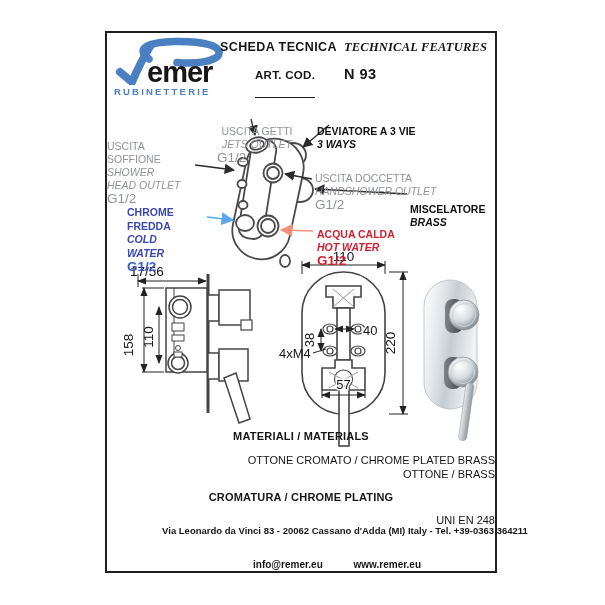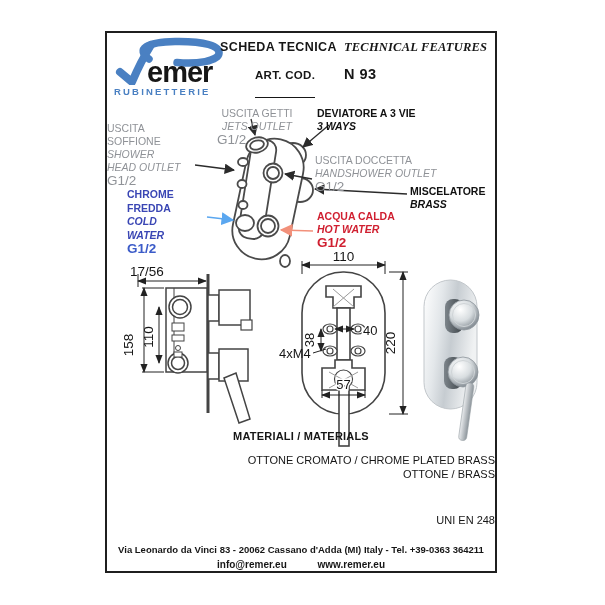--- a/index.html
+++ b/index.html
@@ -12,40 +12,40 @@
   
   .logo-sub{position:absolute;left:7px;top:53px;width:112px;font-size:9.5px;letter-spacing:2.2px;
             color:#4a80c2;font-weight:600;}
   .title-it{position:absolute;left:113px;top:7px;font-size:12.5px;font-weight:bold;letter-spacing:.4px;}
   .title-en{position:absolute;left:237px;top:7px;font-size:12.5px;font-weight:bold;font-style:italic;letter-spacing:.2px;font-family:Liberation Serif, serif;}
   .artcod{position:absolute;left:148px;top:36px;font-size:11.5px;font-weight:bold;
           border-bottom:1.5px solid #161616;padding-bottom:16px;letter-spacing:.3px;}
   .artval{position:absolute;left:237px;top:33px;font-size:14.5px;font-weight:bold;letter-spacing:.5px;}
 
   
-  .lbl{position:absolute;font-size:10.5px;line-height:13px;white-space:nowrap;z-index:3;}
+  .lbl{position:absolute;font-size:10.5px;line-height:13px;white-space:nowrap;z-index:3;margin-top:18px;}
   .gray{color:#8f9297;}
   .blue{color:#3a46b4;font-weight:bold;}
   .red{color:#d01f30;font-weight:bold;}
   .blk{color:#111;font-weight:bold;}
   .it{font-style:italic;}
   .g12{font-size:13.5px;}
   .g12.gray{font-weight:normal;}
   .g12.bluesz{color:#3b5bc8;font-weight:bold;}
   .tr{text-align:left;}
   .tc{text-align:center;}
 
   svg text{font-family:"Liberation Sans",sans-serif;fill:#161616;}
 
   
   .cline{position:absolute;left:0;width:100%;text-align:center;}
   .mat-h{font-size:11px;font-weight:bold;letter-spacing:.2px;}
   .mat-t{font-size:11px;text-align:right;}
   .foot-a{font-size:9.5px;font-weight:600;}
-  .foot-l{font-size:10px;font-weight:bold;}
+  .foot-l{font-size:10px;font-weight:bold;padding-left:36px;}
   .foot-l span{margin:0 14px;}
 </style>
 </head>
 <body>
 
 <div class="page">
   <div class="frame">
 
     <svg class="abs" style="left:6px;top:4px;" width="114" height="48" viewBox="0 0 114 48">
       <path d="M36,22 C22,12 34,5 62,4.5 C92,4 107,9 106,16.5 C105,24 84,27.5 64,25.5" fill="none" stroke="#4a80c2" stroke-width="7.5" stroke-linecap="round"></path>
@@ -258,22 +258,23 @@
       <circle cx="47" cy="42" r="11.5" fill="none" stroke="#cfd4d7" stroke-width="1"></circle>
       <rect x="27" y="84" width="18" height="32" rx="8" fill="url(#c-dark)"></rect>
       <circle cx="46" cy="99" r="15" fill="url(#c-knob)" stroke="#8e969c" stroke-width="0.8"></circle>
       <circle cx="46" cy="99" r="11.5" fill="none" stroke="#cfd4d7" stroke-width="1"></circle>
       <rect x="49" y="110" width="8" height="58" rx="4" transform="rotate(8 53 112)" fill="url(#c-lever)" stroke="#98a0a5" stroke-width="0.6"></rect>
     </svg>
 
     <div class="cline mat-h" style="top:397px;">MATERIALI / MATERIALS</div>
     <div class="cline mat-t" style="top:421px;">OTTONE CROMATO / CHROME PLATED BRASS</div>
     <div class="cline mat-t" style="top:435px;">OTTONE / BRASS</div>
+    <div class="cline mat-h" style="top:458px;">CROMATURA / CHROME PLATING</div>
     <div class="cline mat-t" style="top:481px;">UNI EN 248</div>
 
-    <div class="cline foot-a" style="top:511px;">Via Leonardo da Vinci 83 - 20062 Cassano d'Adda (MI) Italy - Tel. +39-0363 364211</div>
+    <div class="cline foot-a" style="top:492px;margin-left:44px;">Via Leonardo da Vinci 83 - 20062 Cassano d'Adda (MI) Italy - Tel. +39-0363 364211</div>
     <div class="cline foot-l" style="top:526px;">
       <span>info@remer.eu</span>
       <span>www.remer.eu</span>
     </div>
 
   </div>
 </div>
 
 </body></html>

